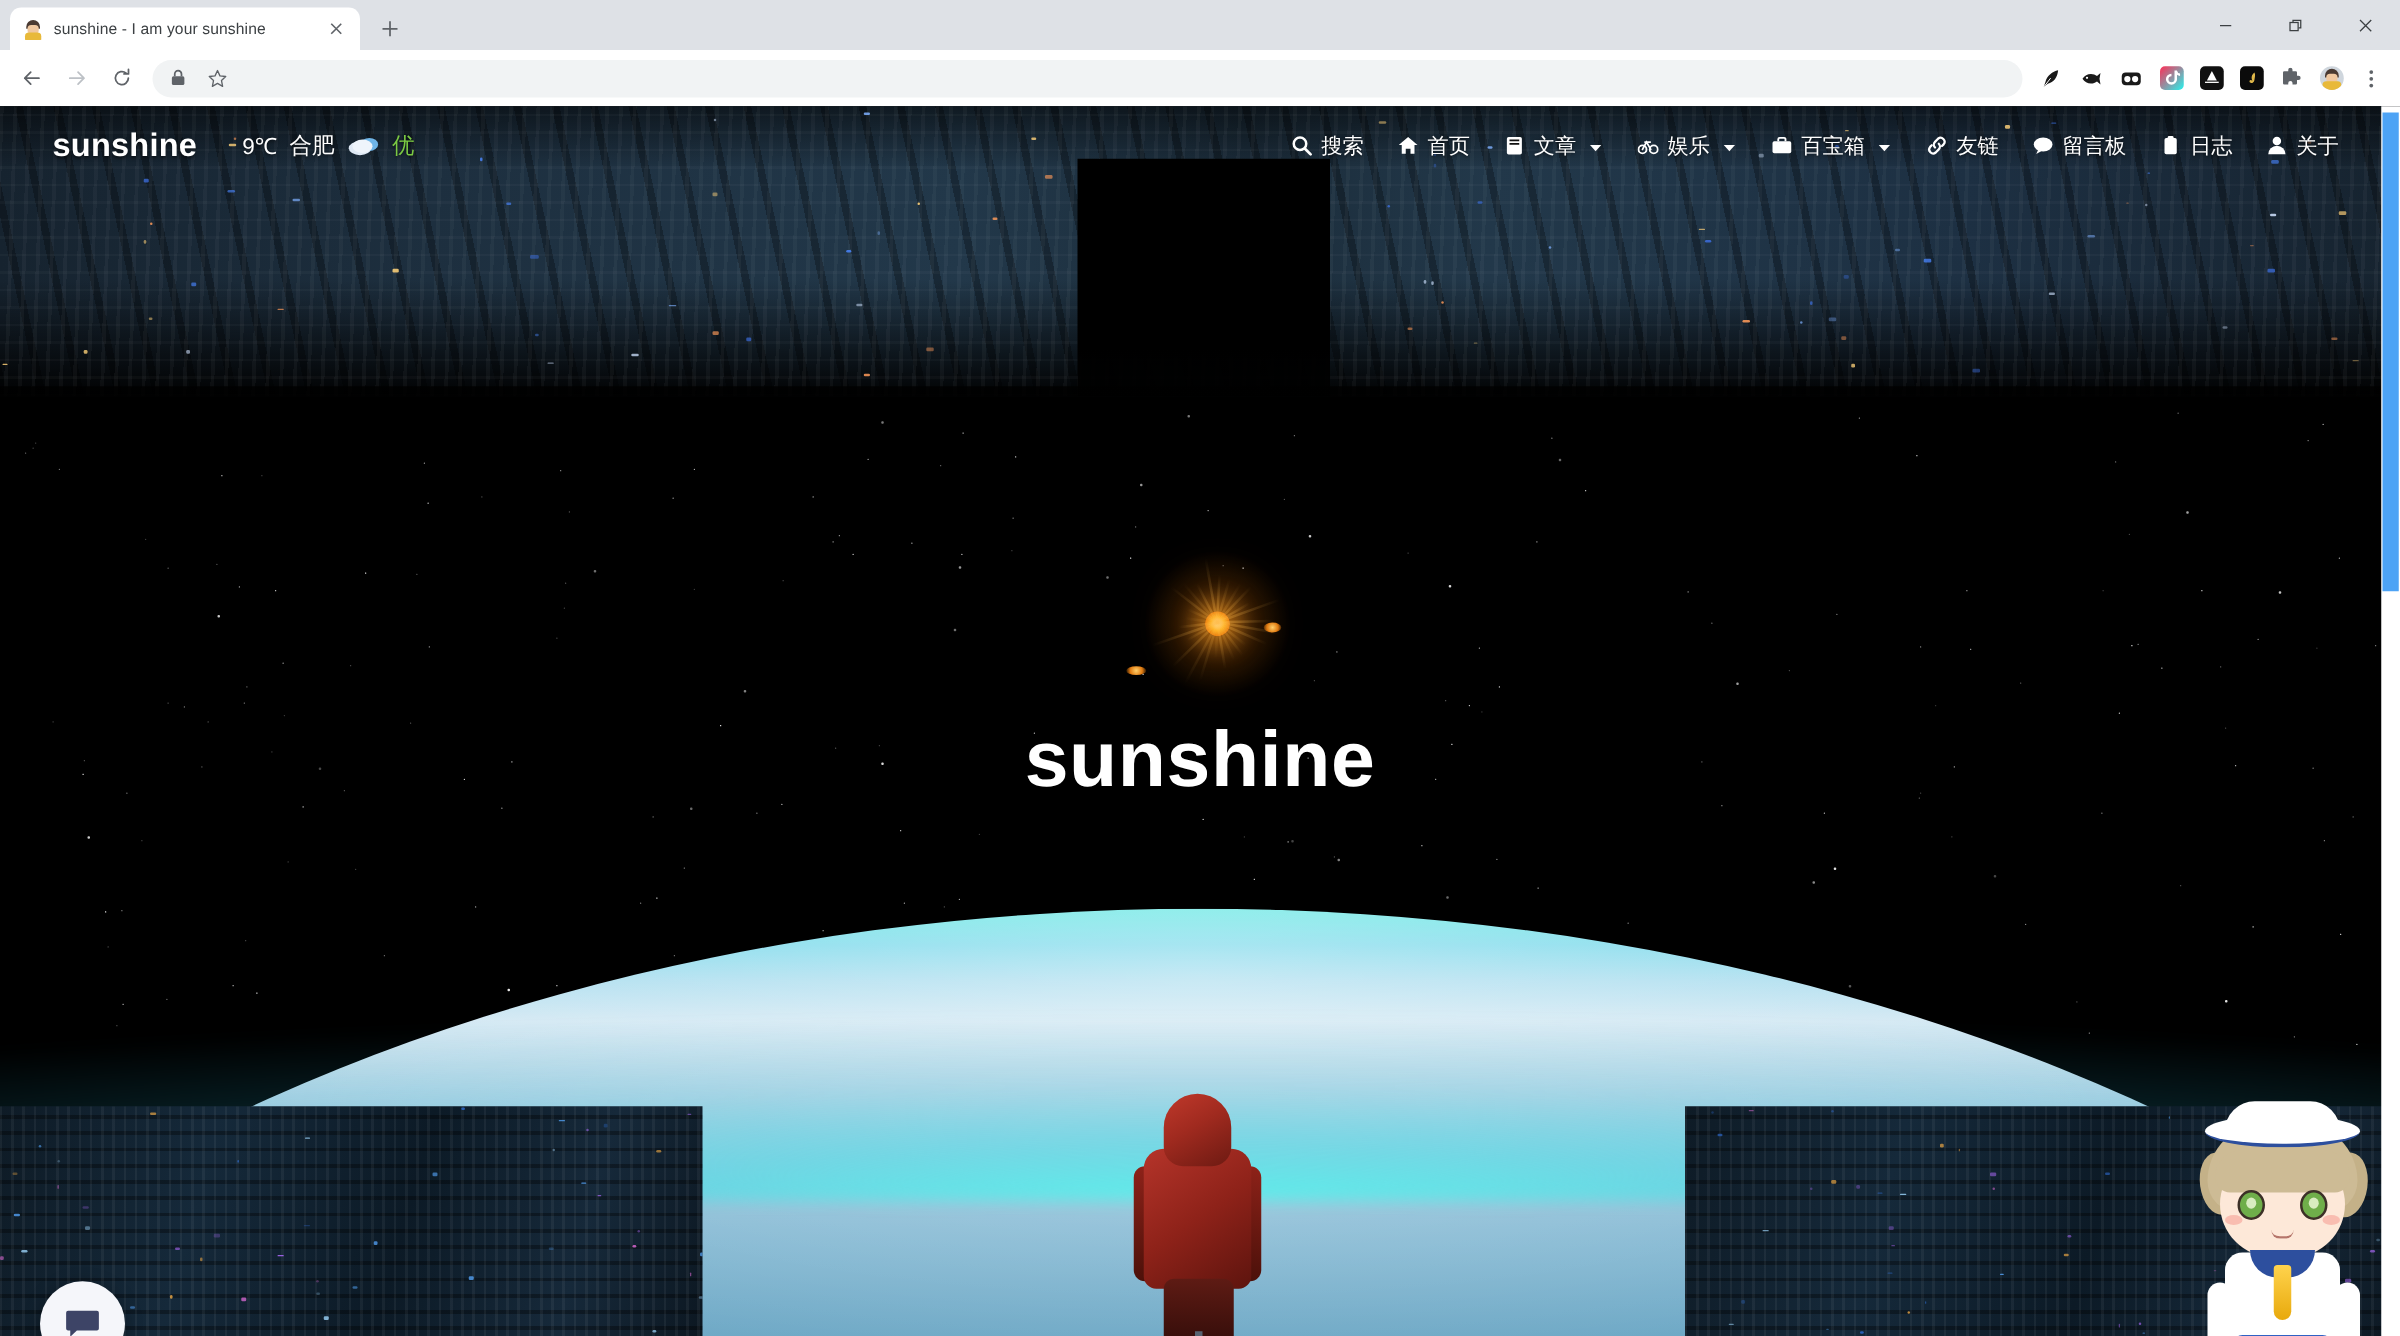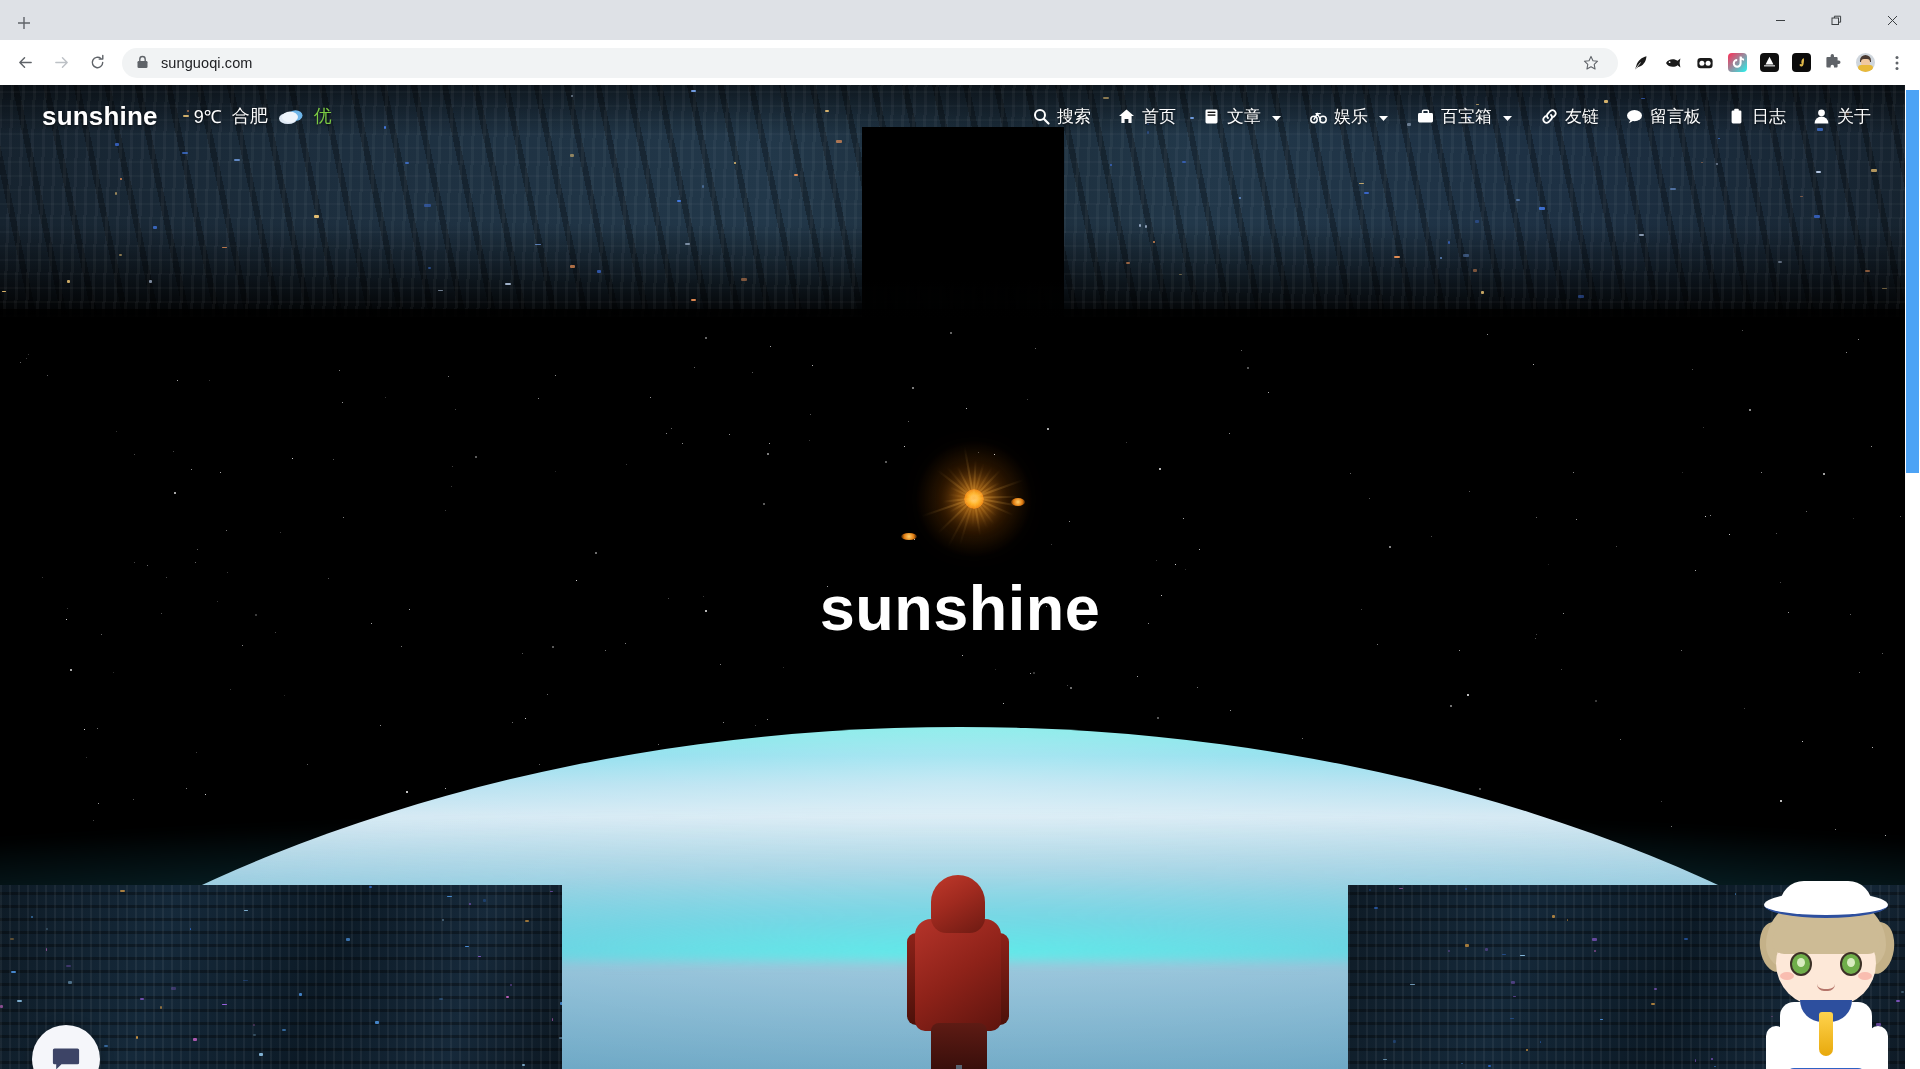--- a/index.html
+++ b/index.html
@@ -306,20 +306,33 @@
     position: absolute; left: 1px; top: 5px; width: 13px; height: 383px;
     background: #4da3f5; border-radius: 0;
   }
 </style>
 </head>
 <body>
 
 <div id="browser">
 
   <div class="tabstrip">
+    <div class="tab">
+      <span class="tab-favicon">
+        <span class="fi-hair"></span>
+          <span class="fi-face"></span>
+          <span class="fi-body"></span>
+      </span>
+      <span class="tab-title">sunshine - I am your sunshine</span>
+      <span class="tab-close">
+        <svg viewBox="0 0 10 10">
+            <path d="M1 1 L9 9 M9 1 L1 9" stroke="currentColor" stroke-width="1.3" fill="none"></path>
+          </svg>
+      </span>
+    </div>
     <div class="newtab">
       <svg viewBox="0 0 14 14">
           <path d="M7 1 V13 M1 7 H13" stroke="currentColor" stroke-width="1.4" fill="none"></path>
         </svg>
     </div>
     <div class="wincontrols">
       <div class="wc">
         <svg viewBox="0 0 11 11">
             <path d="M1 5.5 H10" stroke="currentColor" stroke-width="1" fill="none"></path>
           </svg>
@@ -356,21 +369,20 @@
         </svg>
     </div>
 
     <div class="omnibox">
       <span class="lock">
         <svg viewBox="0 0 13 14">
             <rect x="1.5" y="6" width="10" height="7" rx="1.3" fill="currentColor"></rect>
             <path d="M3.8 6 V4.2 a2.7 2.7 0 0 1 5.4 0 V6" stroke="currentColor" stroke-width="1.4" fill="none"></path>
           </svg>
       </span>
-      <span class="omni-url">sunguoqi.com</span>
       <span class="star-btn">
         <svg viewBox="0 0 18 18">
             <path d="M9 1.6 L11.2 6.4 L16.4 7 L12.6 10.6 L13.6 15.8 L9 13.2 L4.4 15.8 L5.4 10.6 L1.6 7 L6.8 6.4 Z" stroke="currentColor" stroke-width="1.2" fill="none" stroke-linejoin="round"></path>
           </svg>
       </span>
     </div>
 
     <div class="ext">
       <svg viewBox="0 0 18 18">
           <path d="M14.5 2.2 C10 3.2 5.6 6.6 4.4 11.4 L3 15.6 L6.2 13 C11 11.8 14 8 14.5 2.2 Z" fill="#1a1a1a"></path>

